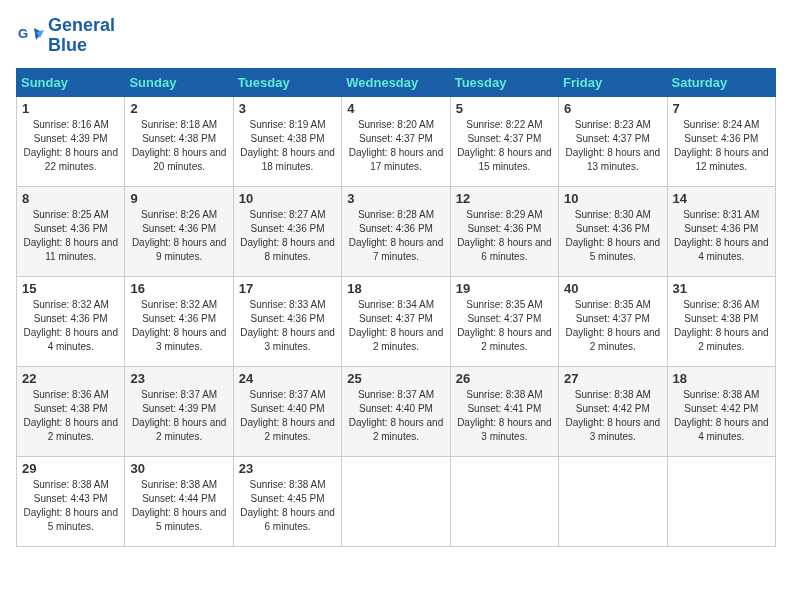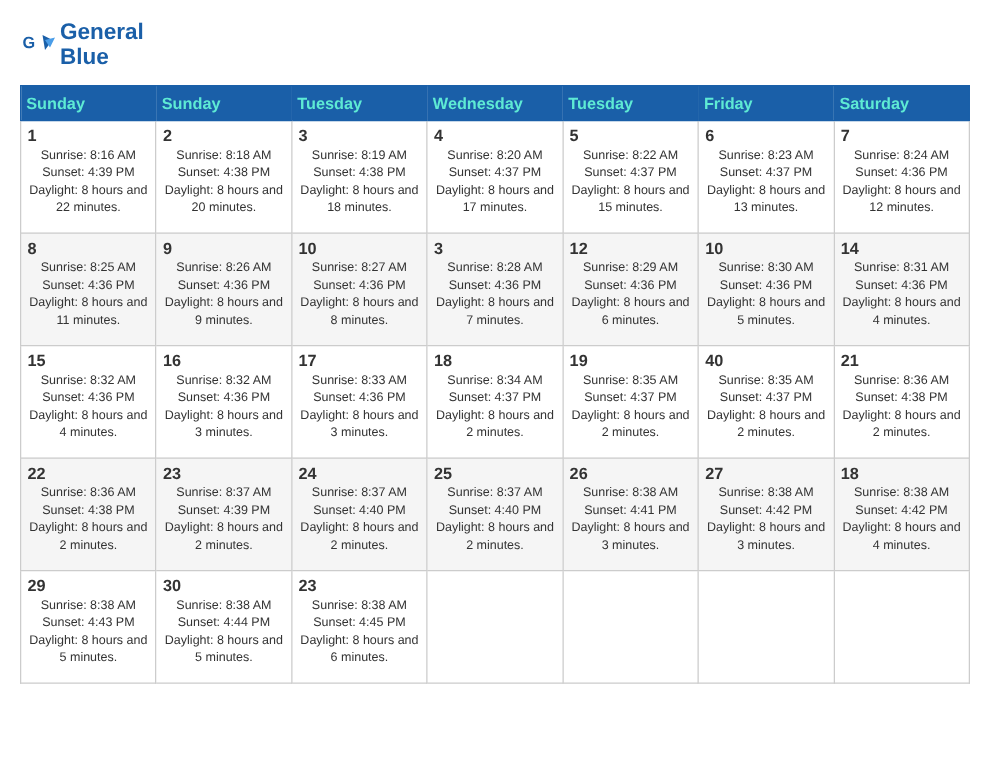--- a/index.html
+++ b/index.html
@@ -203,21 +203,21 @@
           </td>
           <td>
             <span class="day-number">19</span>
             <div class="day-info">Sunrise: 8:35 AM<br>Sunset: 4:37 PM<br>Daylight: 8 hours and 2 minutes.</div>
           </td>
           <td>
             <span class="day-number">40</span>
             <div class="day-info">Sunrise: 8:35 AM<br>Sunset: 4:37 PM<br>Daylight: 8 hours and 2 minutes.</div>
           </td>
           <td>
-            <span class="day-number">21</span>
+            <span class="day-number">31</span>
             <div class="day-info">Sunrise: 8:36 AM<br>Sunset: 4:38 PM<br>Daylight: 8 hours and 2 minutes.</div>
           </td>
         </tr>
         <tr>
           <td>
             <span class="day-number">22</span>
             <div class="day-info">Sunrise: 8:36 AM<br>Sunset: 4:38 PM<br>Daylight: 8 hours and 2 minutes.</div>
           </td>
           <td>
             <span class="day-number">23</span>

